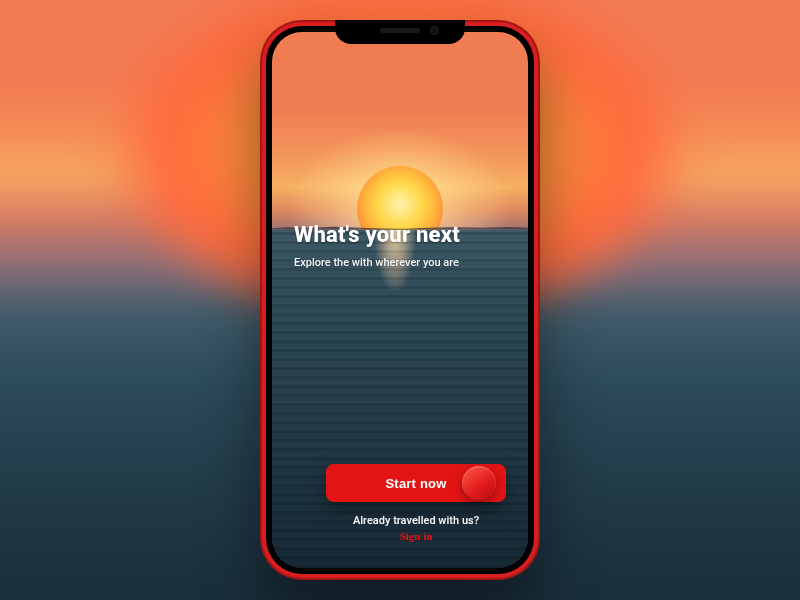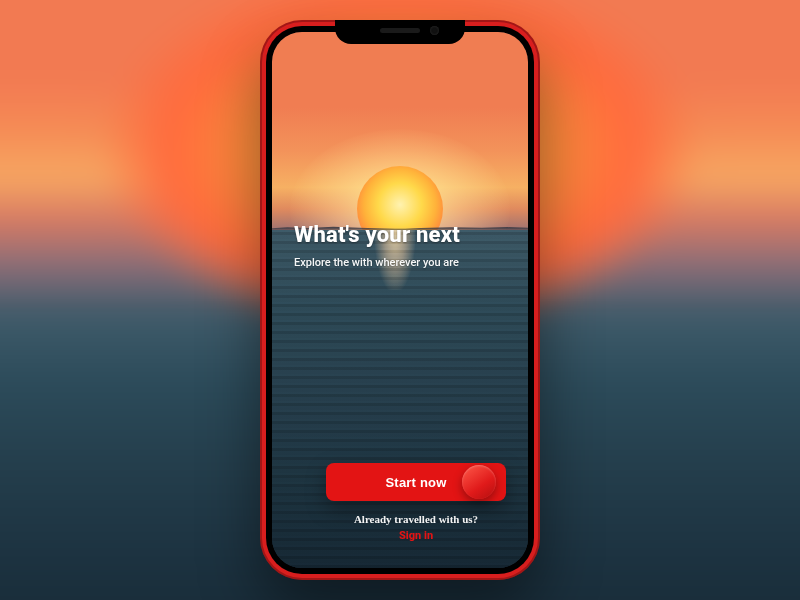--- a/index.html
+++ b/index.html
@@ -117,22 +117,22 @@
     background:#e31414;color:#fff;font-weight:800;font-size:13px;letter-spacing:.2px;
     box-shadow:0 8px 20px rgba(0,0,0,.35);
   }
   .start-btn .knob{
     position:absolute;right:10px;top:50%;transform:translateY(-50%);
     width:34px;height:34px;border-radius:50%;
     background:linear-gradient(145deg,#ff5a4a,#e01a1a 60%,#b30f0f);
     box-shadow:0 4px 10px rgba(0,0,0,.35), inset 0 1px 2px rgba(255,255,255,.25);
   }
   .signup-row{margin-top:12px;font-size:11px;text-align:center;}
-  .signup-q{color:#fff;font-weight:600;font-family:Liberation Serif, serif;}
-  .signin{display:block;margin-top:3px;color:#e31414;font-weight:800;text-decoration:none;font-size:11px;cursor:pointer;}
+  .signup-q{color:#fff;font-weight:600;}
+  .signin{display:block;margin-top:3px;color:#e31414;font-weight:800;text-decoration:none;font-size:11px;cursor:pointer;font-family:Liberation Serif, serif;}
 </style>
 </head>
 <body>
 
 <div class="bg"></div>
 <div class="bg-waves"></div>
 
 <div class="phone-wrap">
   <div class="phone-frame"></div>
   <div class="phone-bezel"></div>

